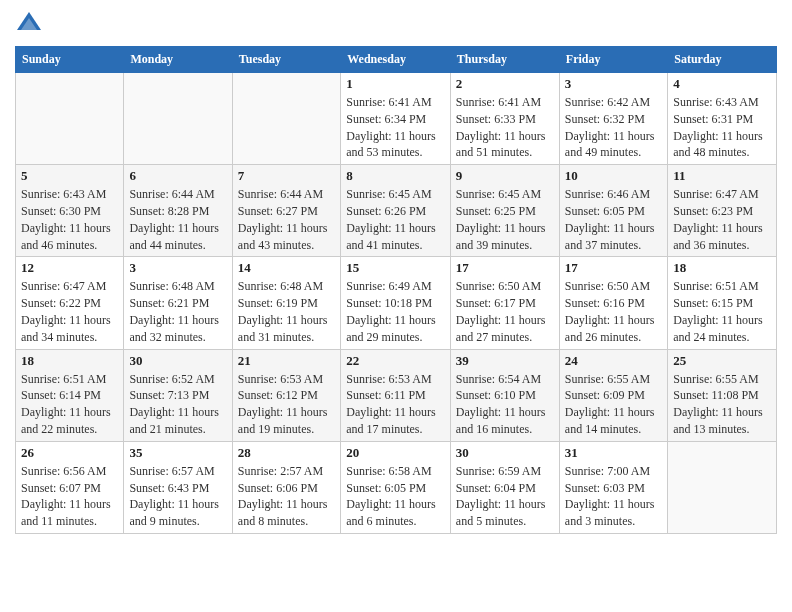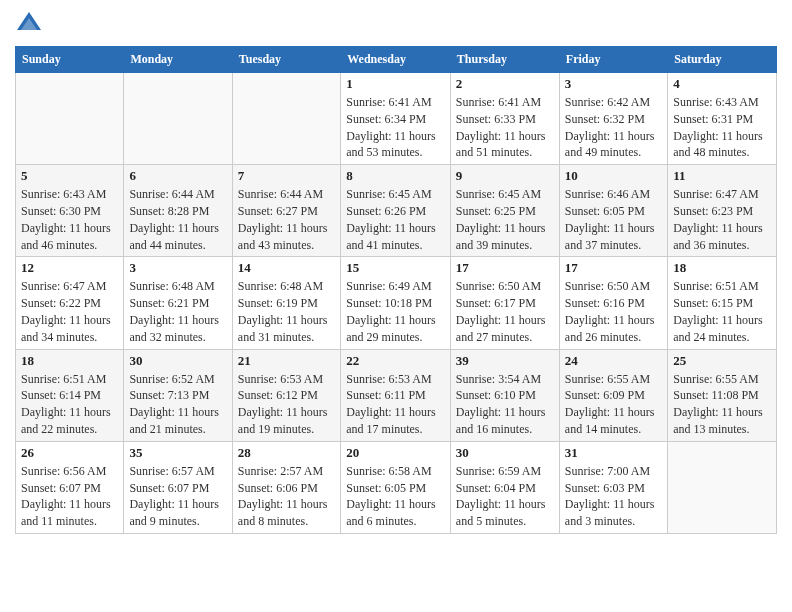--- a/index.html
+++ b/index.html
@@ -267,21 +267,21 @@
 Daylight: 11 hours and 19 minutes.</div>
           </td>
           <td>
             <span class="day-num">22</span>
             <div class="day-info">Sunrise: 6:53 AM
 Sunset: 6:11 PM
 Daylight: 11 hours and 17 minutes.</div>
           </td>
           <td>
             <span class="day-num">39</span>
-            <div class="day-info">Sunrise: 3:54 AM
+            <div class="day-info">Sunrise: 6:54 AM
 Sunset: 6:10 PM
 Daylight: 11 hours and 16 minutes.</div>
           </td>
           <td>
             <span class="day-num">24</span>
             <div class="day-info">Sunrise: 6:55 AM
 Sunset: 6:09 PM
 Daylight: 11 hours and 14 minutes.</div>
           </td>
           <td>
@@ -294,21 +294,21 @@
         <tr>
           <td>
             <span class="day-num">26</span>
             <div class="day-info">Sunrise: 6:56 AM
 Sunset: 6:07 PM
 Daylight: 11 hours and 11 minutes.</div>
           </td>
           <td>
             <span class="day-num">35</span>
             <div class="day-info">Sunrise: 6:57 AM
-Sunset: 6:07 PM
+Sunset: 6:43 PM
 Daylight: 11 hours and 9 minutes.</div>
           </td>
           <td>
             <span class="day-num">28</span>
             <div class="day-info">Sunrise: 2:57 AM
 Sunset: 6:06 PM
 Daylight: 11 hours and 8 minutes.</div>
           </td>
           <td>
             <span class="day-num">20</span>

